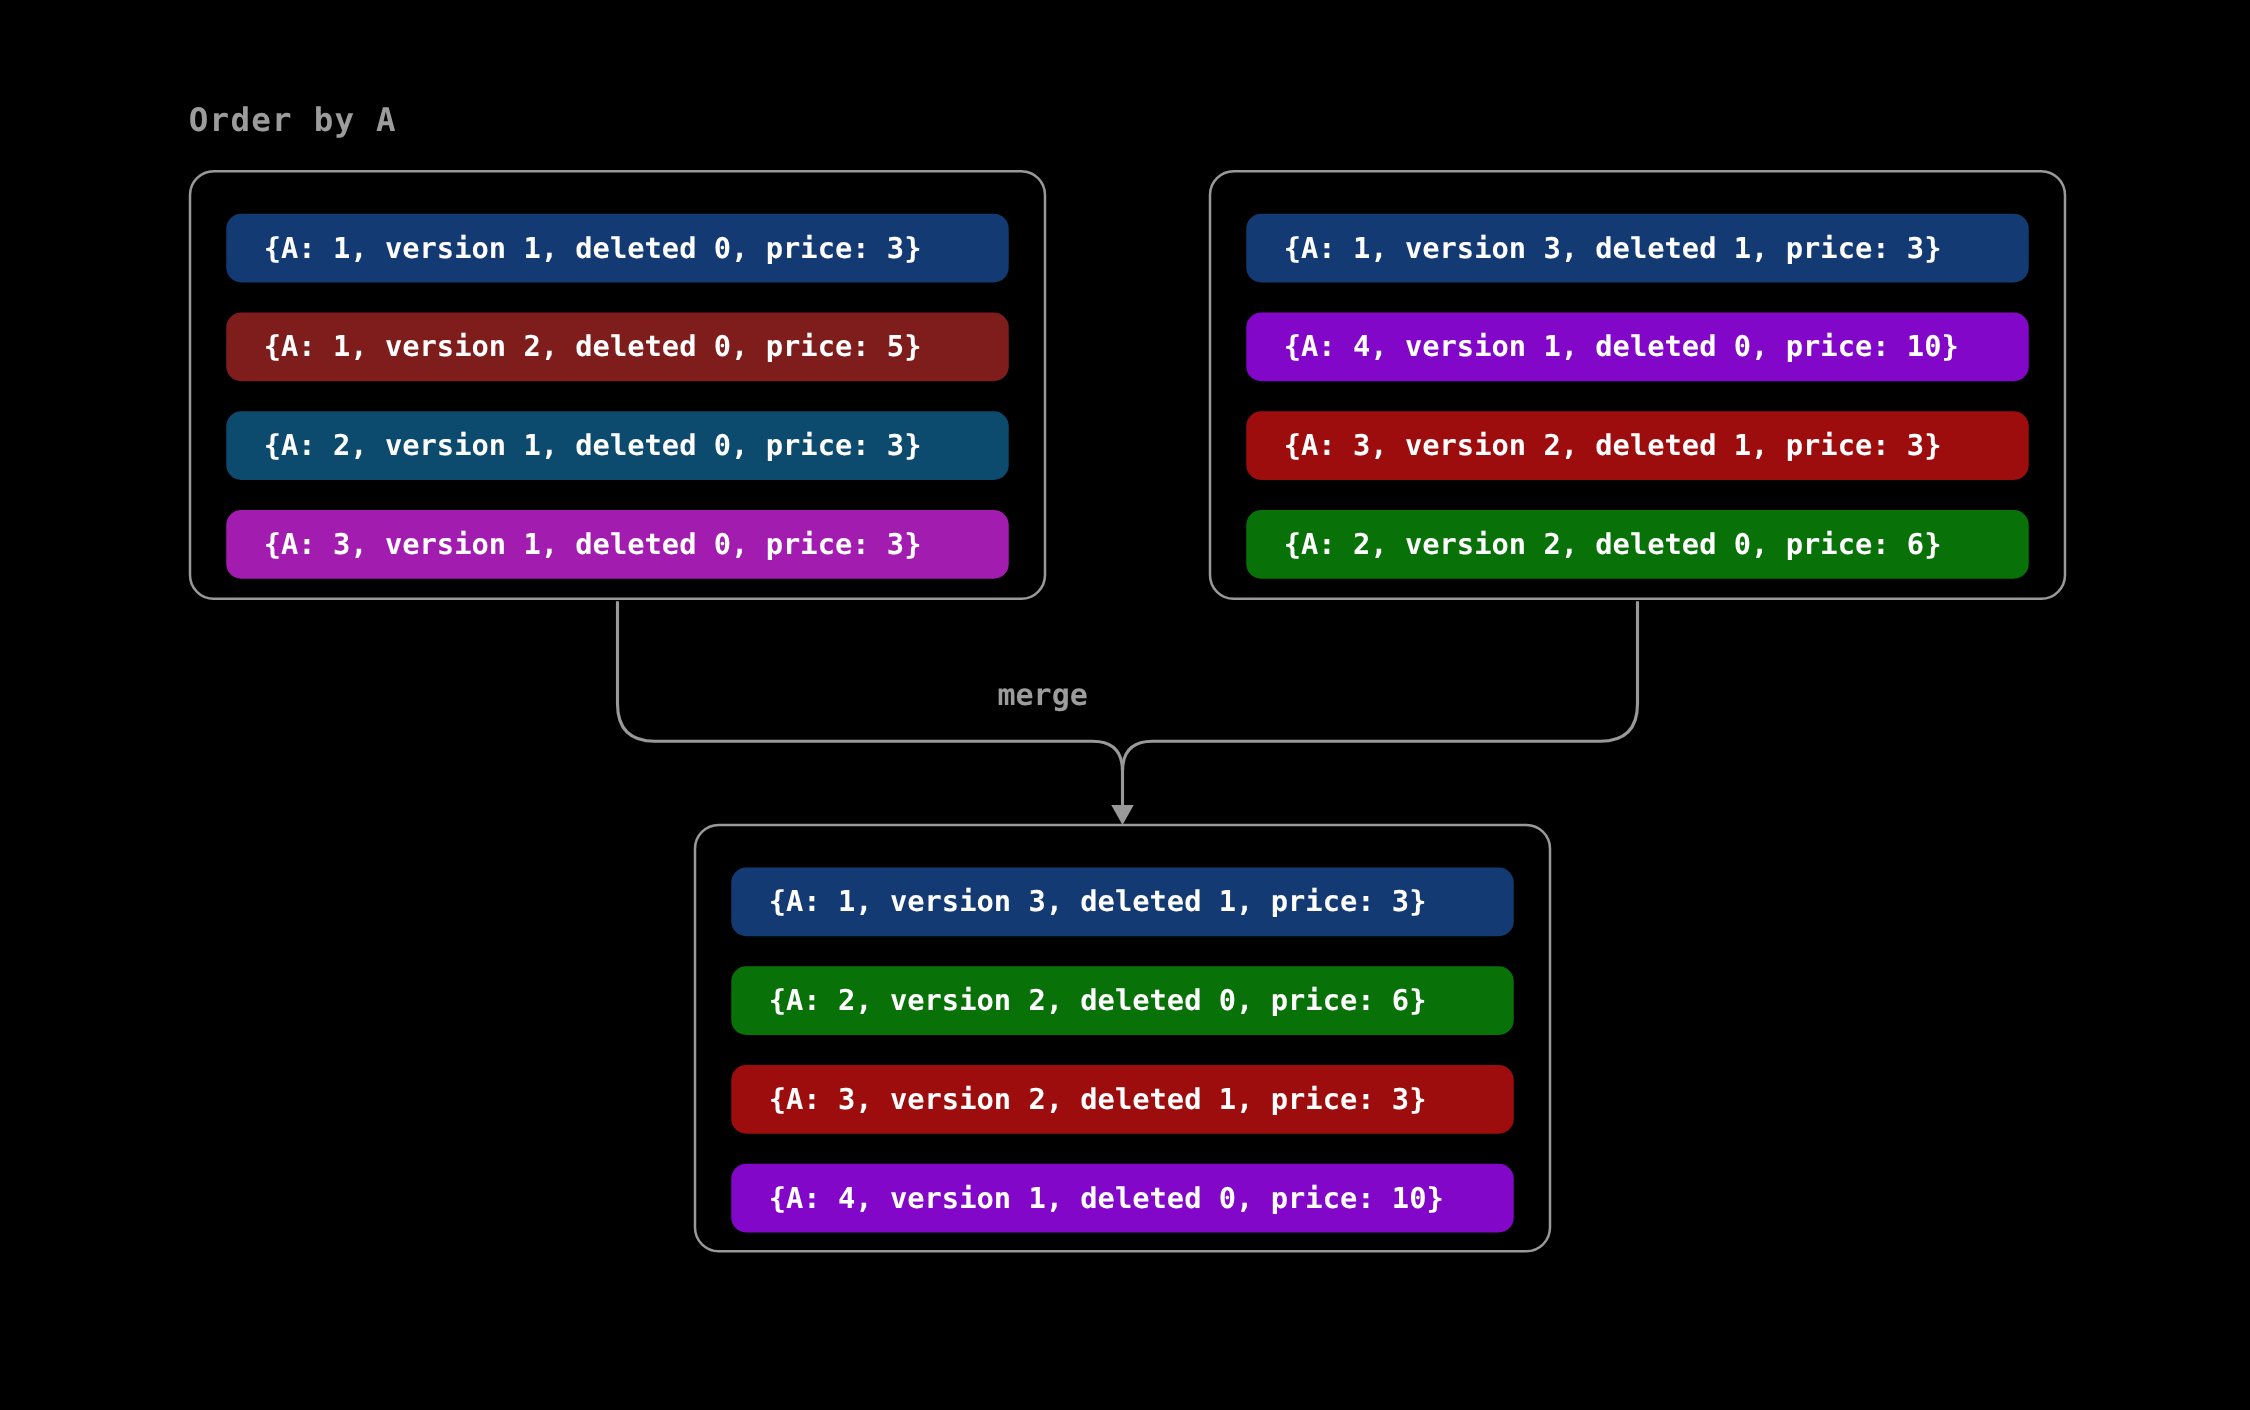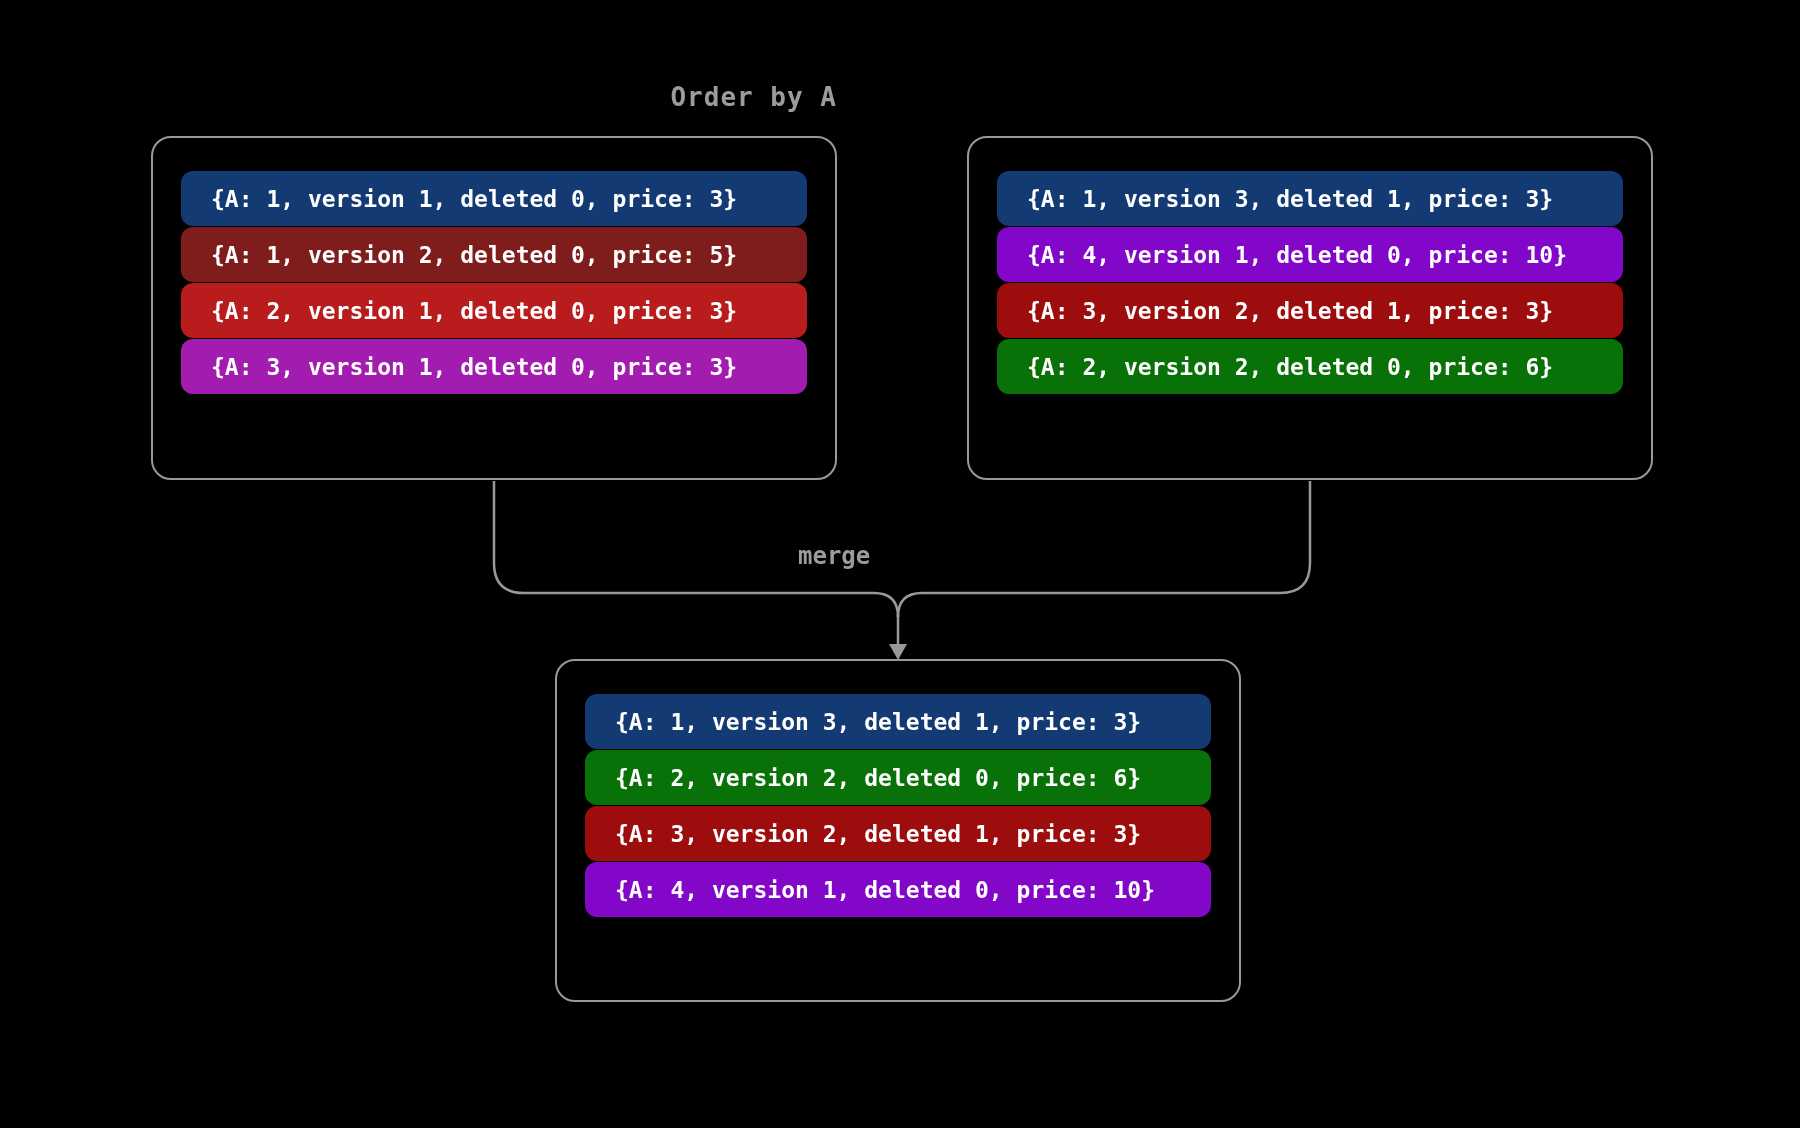--- a/index.html
+++ b/index.html
@@ -14,38 +14,38 @@
     width:1800px;height:1128px;
     position:relative;overflow:hidden;
     font-family:"DejaVu Sans Mono","Liberation Mono",monospace;
   }
   .canvas{position:absolute;inset:0;}
   .connector{position:absolute;left:0;top:0;pointer-events:none;}
   .connector path{fill:none;stroke:var(--line);stroke-width:2.5;}
   .connector polygon{fill:var(--line);stroke:none;}
   .box-title{
     position:absolute;height:34px;line-height:34px;
-    text-align:right;color:var(--label);
+    text-align:left;color:var(--label);
     font-size:26px;font-weight:bold;letter-spacing:1px;
   }
   #title-0{left:151px;top:80px;width:686px;}
   #title-1{left:967px;top:80px;width:686px;}
   .box{
     position:absolute;
     border:2px solid var(--line);
     border-radius:20px;
     background:var(--bg);
   }
   #box-0{left:151px;top:136px;width:686px;height:344px;}
   #box-1{left:967px;top:136px;width:686px;height:344px;}
   #box-2{left:555px;top:659px;width:686px;height:343px;}
   .rows{
     position:absolute;inset:0;
     display:flex;flex-direction:column;
-    padding:33px 28px;gap:1px;
+    padding:33px 28px;gap:24px;
   }
   .row{
     height:55px;flex:0 0 55px;
     border-radius:12px;
     display:flex;align-items:center;
     padding-left:30px;
     color:var(--row-text);
     font-size:23px;font-weight:bold;
     white-space:pre;
   }
@@ -67,21 +67,21 @@
     <polygon points="889,644 907,644 898,660"></polygon>
   </svg>
 
   <div class="box-title" id="title-0">Order by A</div>
 
 
   <div class="box" id="box-0">
     <div class="rows">
         <div class="row" style="background: rgb(19, 58, 114);">{A: 1, version 1, deleted 0, price: 3}</div>
         <div class="row" style="background: #7f1d1d;">{A: 1, version 2, deleted 0, price: 5}</div>
-        <div class="row" style="background: #b91c1c;">{A: 2, version 1, deleted 0, price: 3}</div>
+        <div class="row" style="background: #0c4a6e;">{A: 2, version 1, deleted 0, price: 3}</div>
         <div class="row" style="background: #a21caf;">{A: 3, version 1, deleted 0, price: 3}</div>
       </div>
   </div>
 
   <div class="box" id="box-1">
     <div class="rows">
         <div class="row" style="background: rgb(19, 58, 114);">{A: 1, version 3, deleted 1, price: 3}</div>
         <div class="row" style="background: rgb(130, 7, 200);">{A: 4, version 1, deleted 0, price: 10}</div>
         <div class="row" style="background: rgb(158, 13, 13);">{A: 3, version 2, deleted 1, price: 3}</div>
         <div class="row" style="background: rgb(8, 113, 8);">{A: 2, version 2, deleted 0, price: 6}</div>

